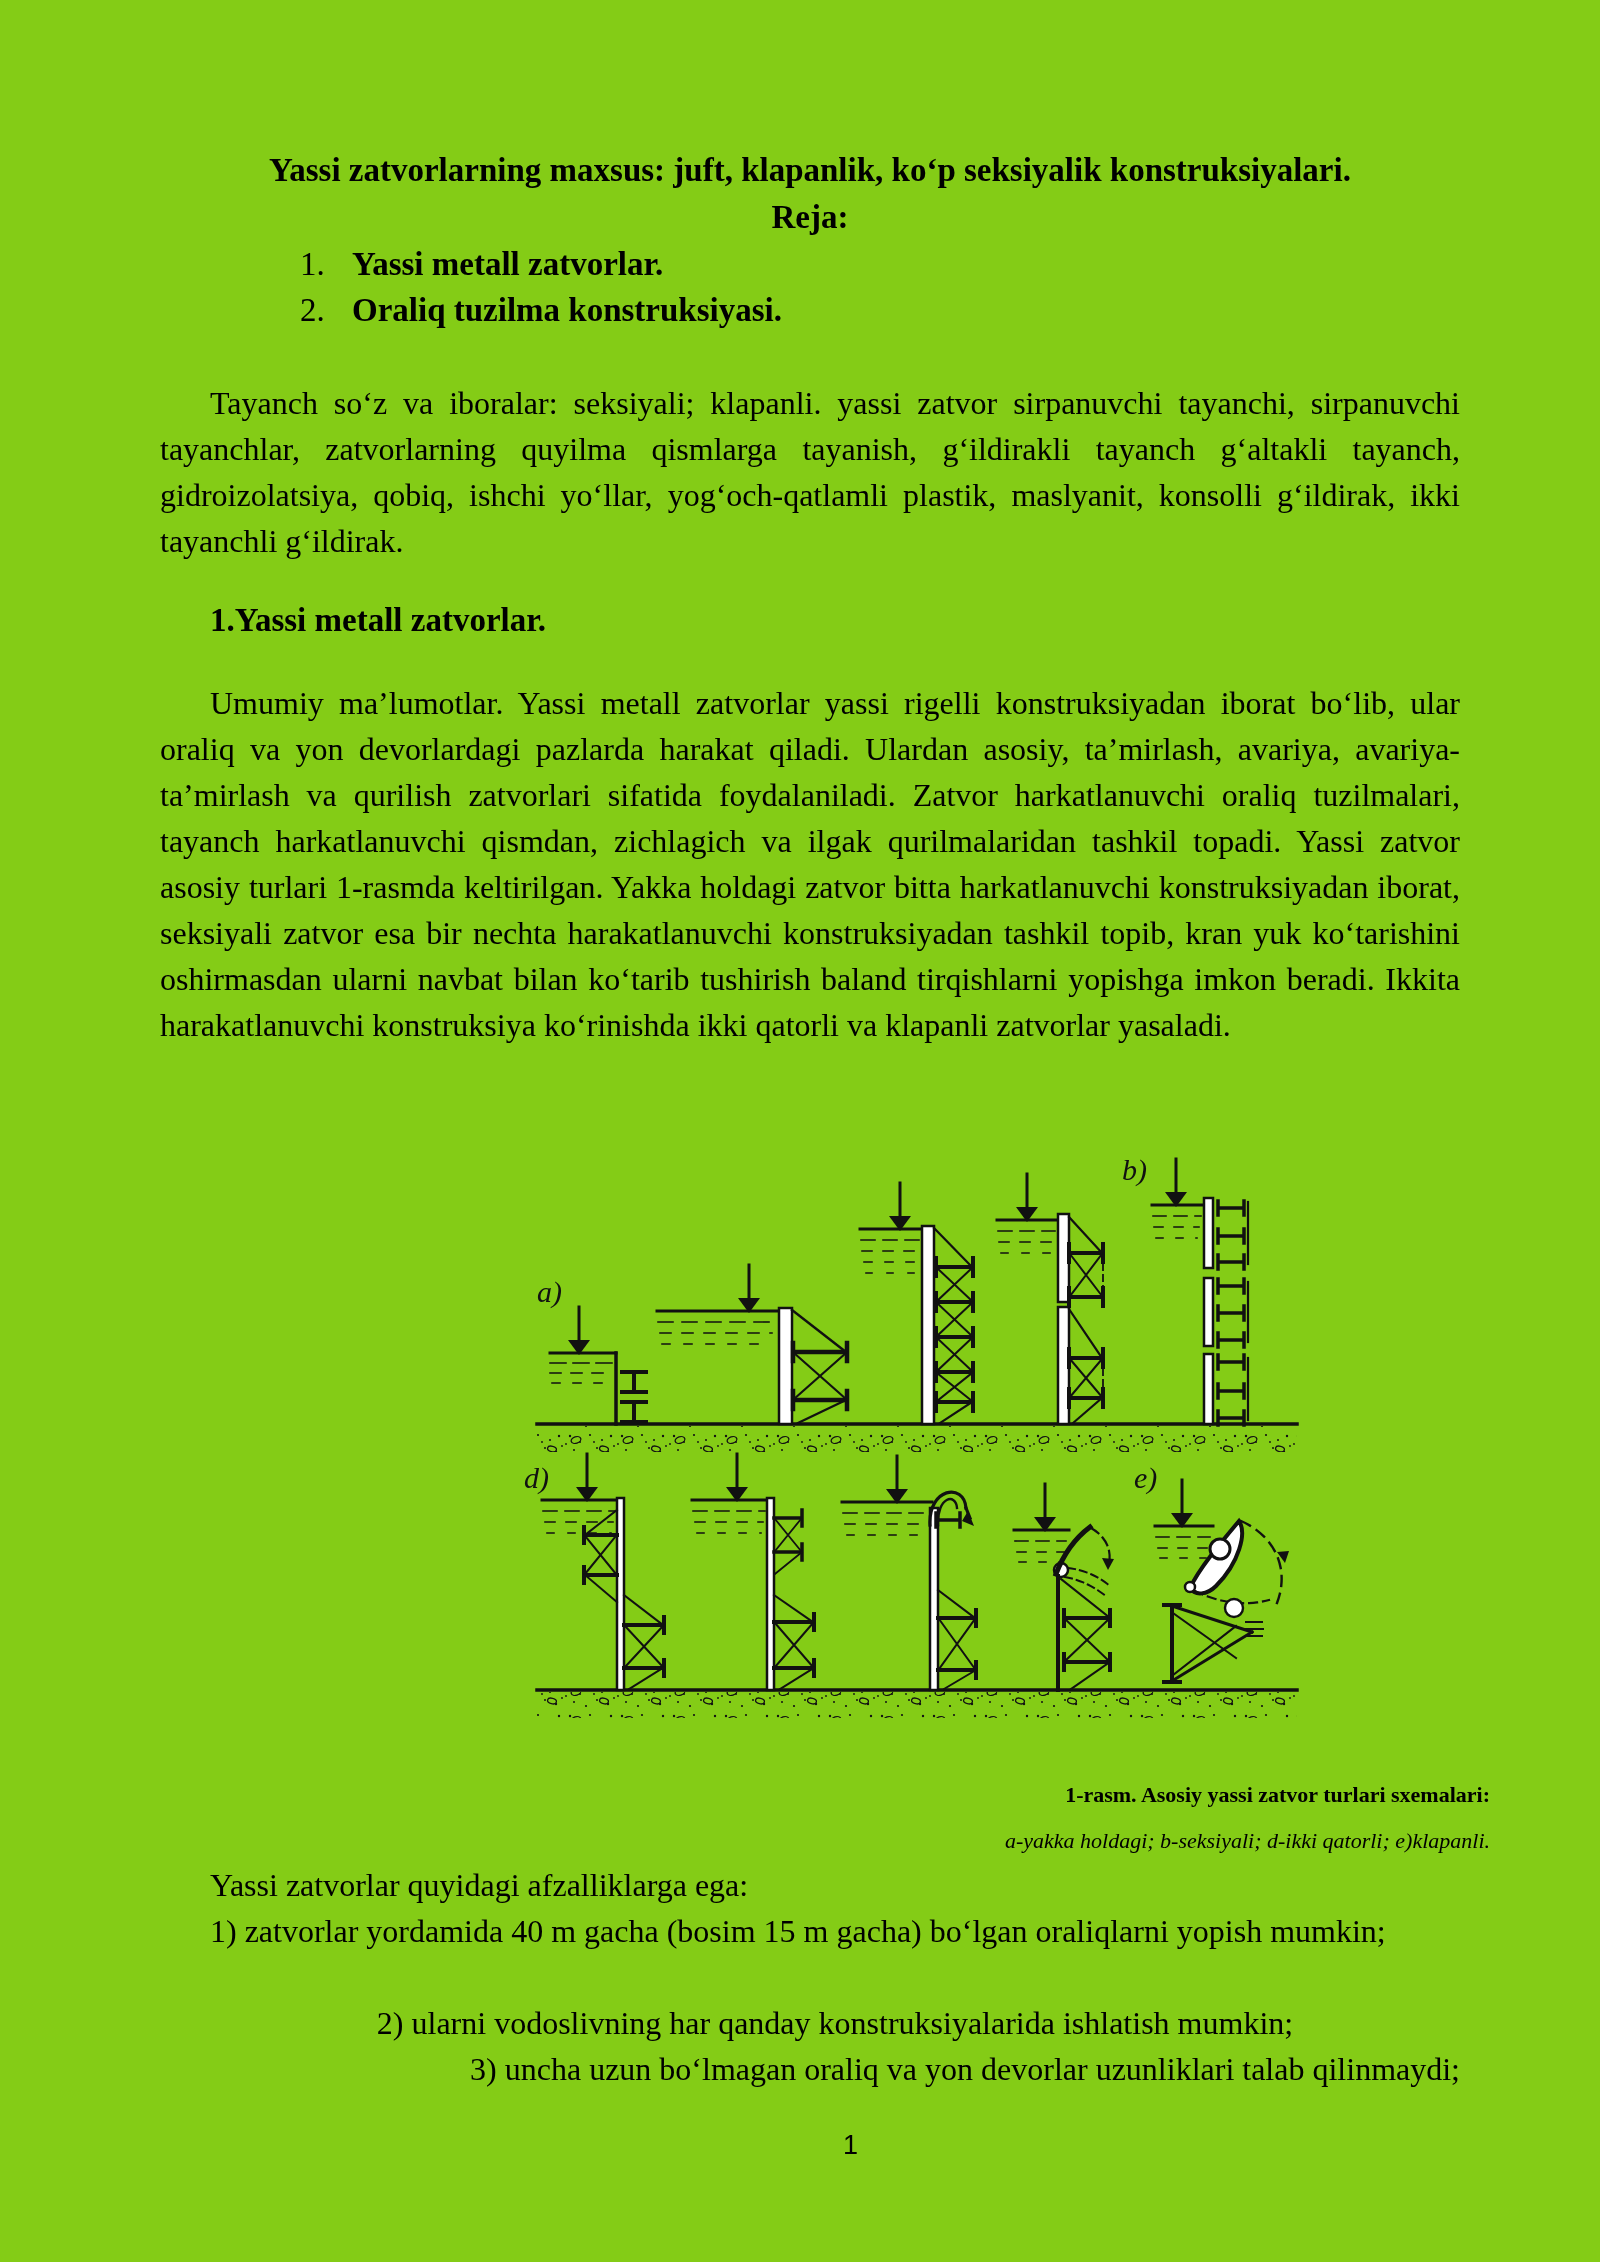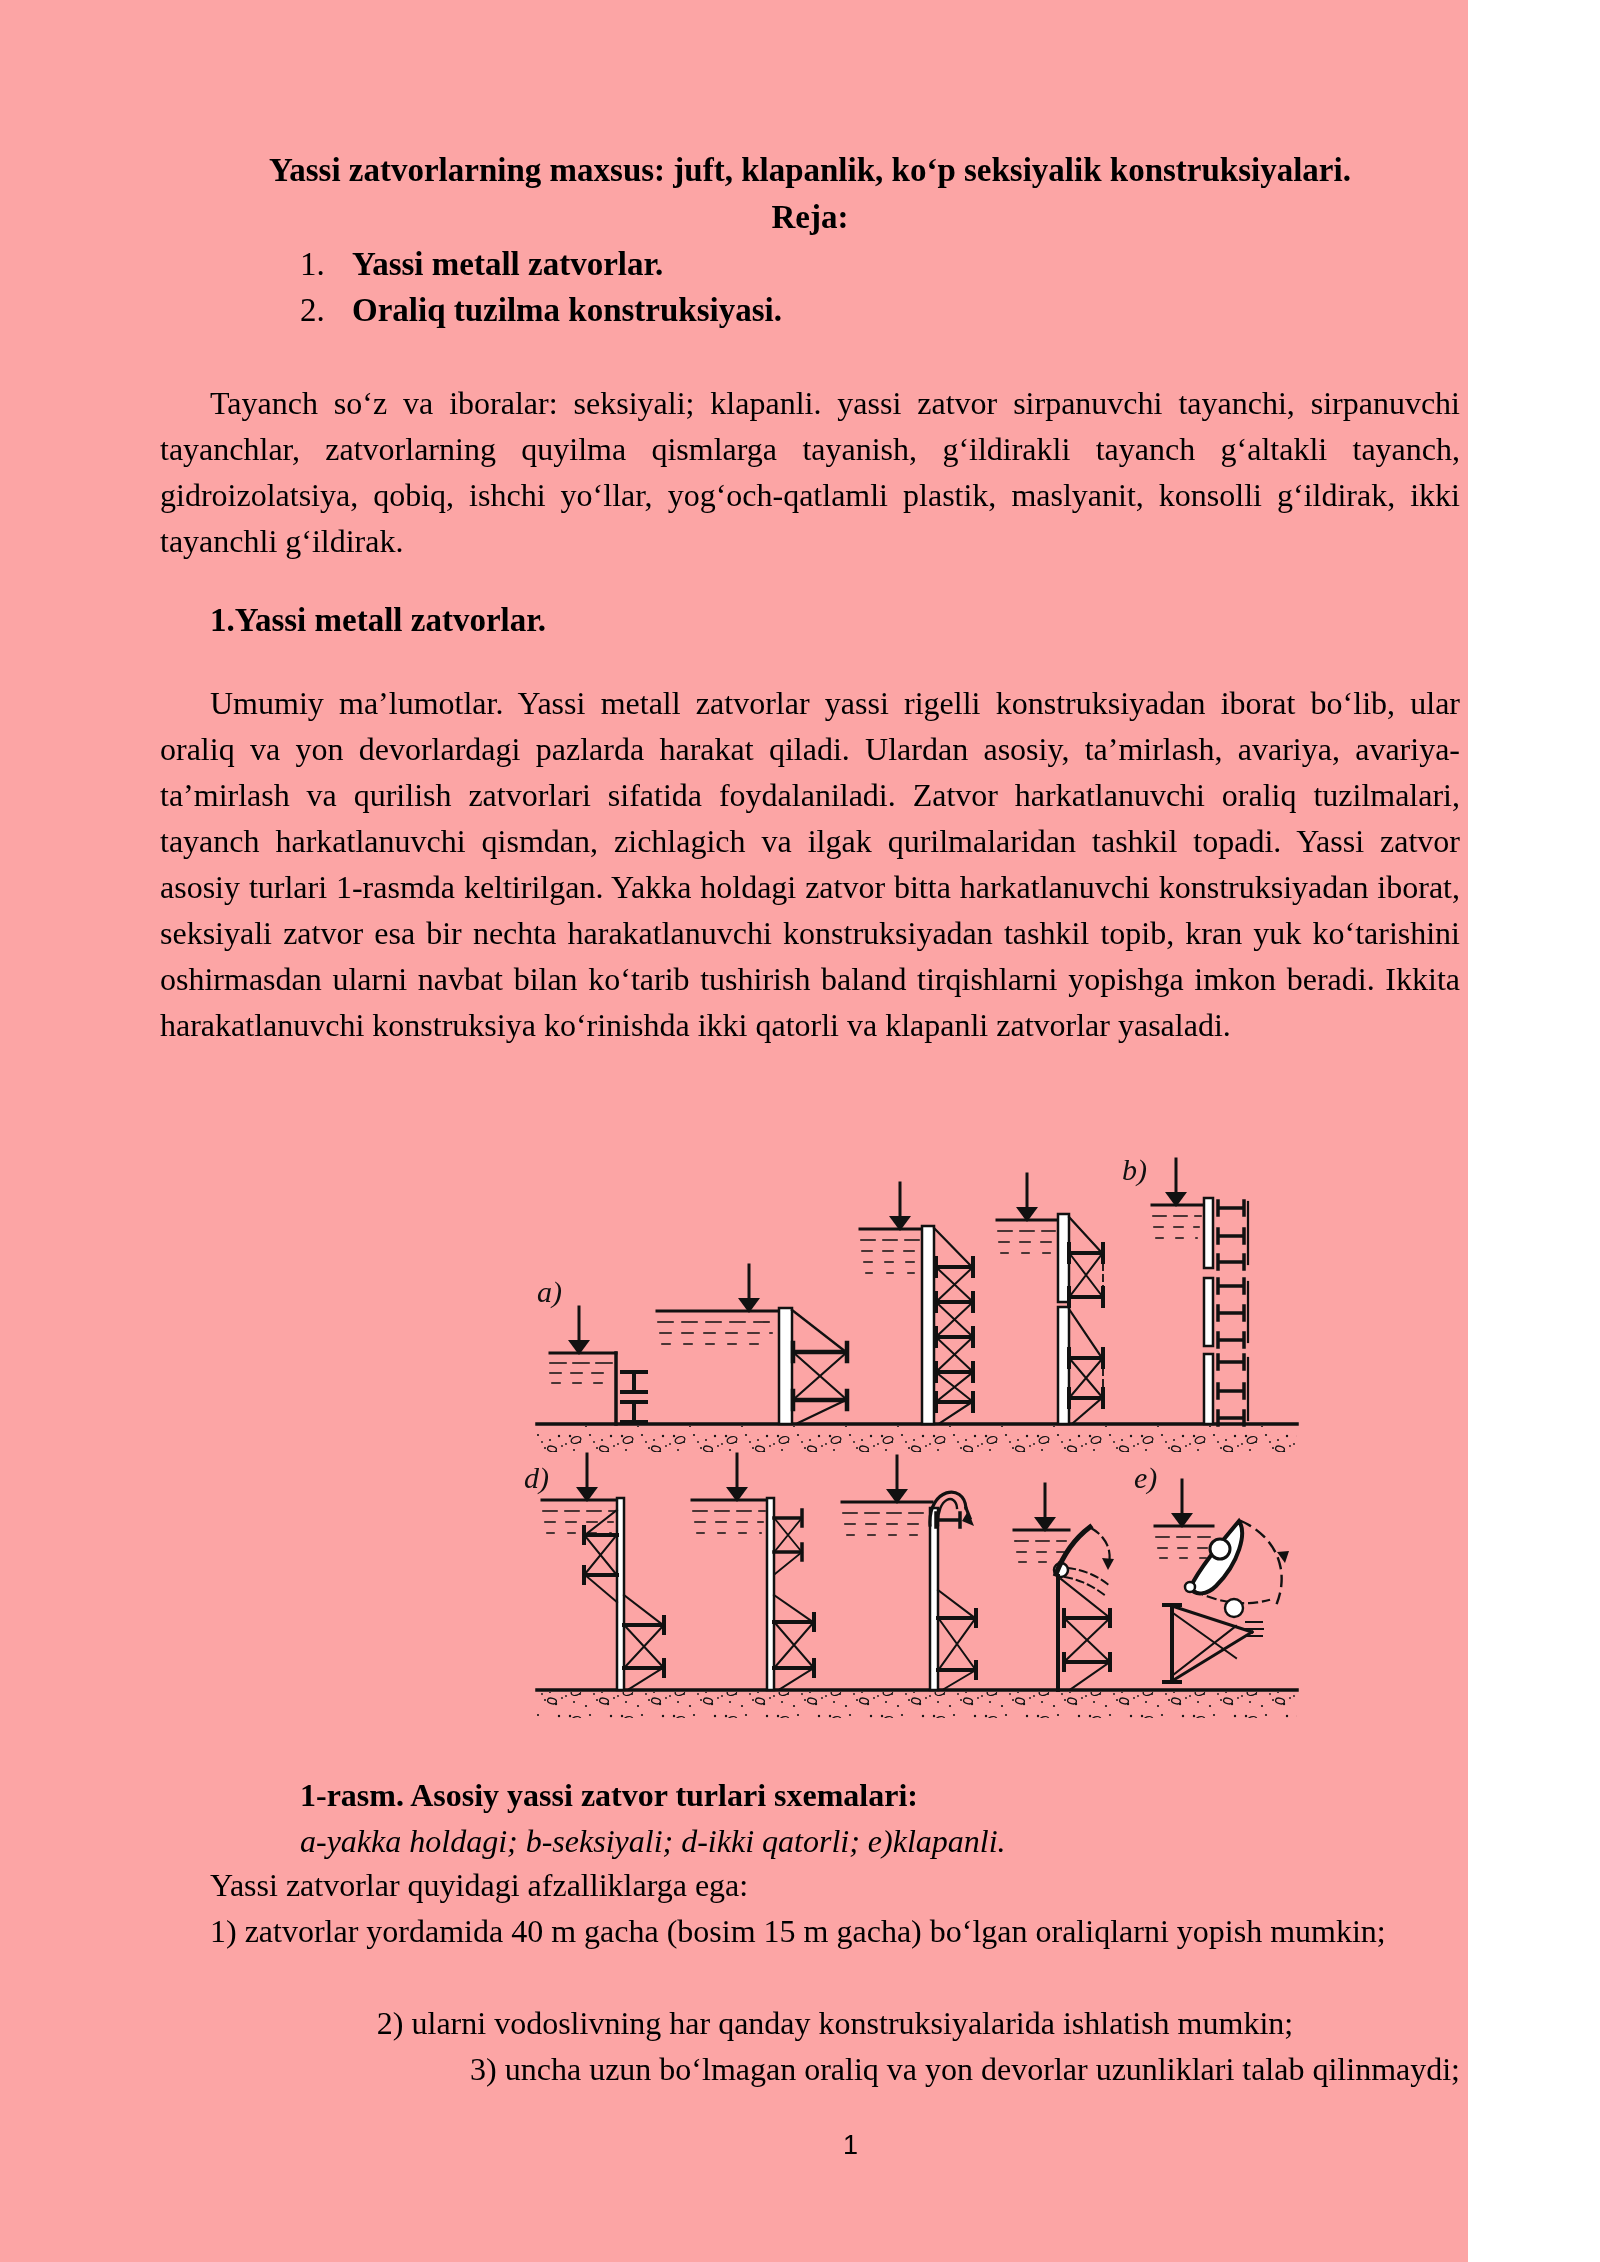--- a/index.html
+++ b/index.html
@@ -1,20 +1,20 @@
 <!DOCTYPE html>
 <html><head>
 <meta charset="utf-8">
 <style>
   html,body{margin:0;padding:0;background:#ffffff;}
   .page{
     position:relative;
-    width:1468px;
+    width:1600px;
     height:2262px;
-    background:#fca5a5;
+    background:#84cc16;
     color:#000;
     font-family:"Liberation Serif","DejaVu Serif",serif;
     overflow:hidden;
   }
   .abs{position:absolute;margin:0;}
   .title-block{
     left:160px; top:147px; width:1300px;
     text-align:center; font-weight:bold;
     font-size:33px; line-height:47px;
   }
@@ -26,22 +26,22 @@
   .para{
     left:160px; width:1300px;
     font-size:32px; line-height:46px;
     text-align:justify; text-indent:50px;
   }
   .para .lead{font-weight:normal;}
   .heading{
     left:210px; font-size:33px; line-height:46px; font-weight:bold; white-space:nowrap;
   }
   .caption{
-    left:300px; width:1190px; text-align:left;
-    font-size:32px; line-height:46px;
+    left:300px; width:1190px; text-align:right;
+    font-size:22px; line-height:46px;
   }
   .caption.bold{font-weight:bold;}
   .caption.italic{font-style:italic;}
   .pagenum{
     left:843px; top:2130px;
     font-family:"Liberation Sans","DejaVu Sans",sans-serif;
     font-size:27px;
   }
   .fig-label{
     font-style:italic;

